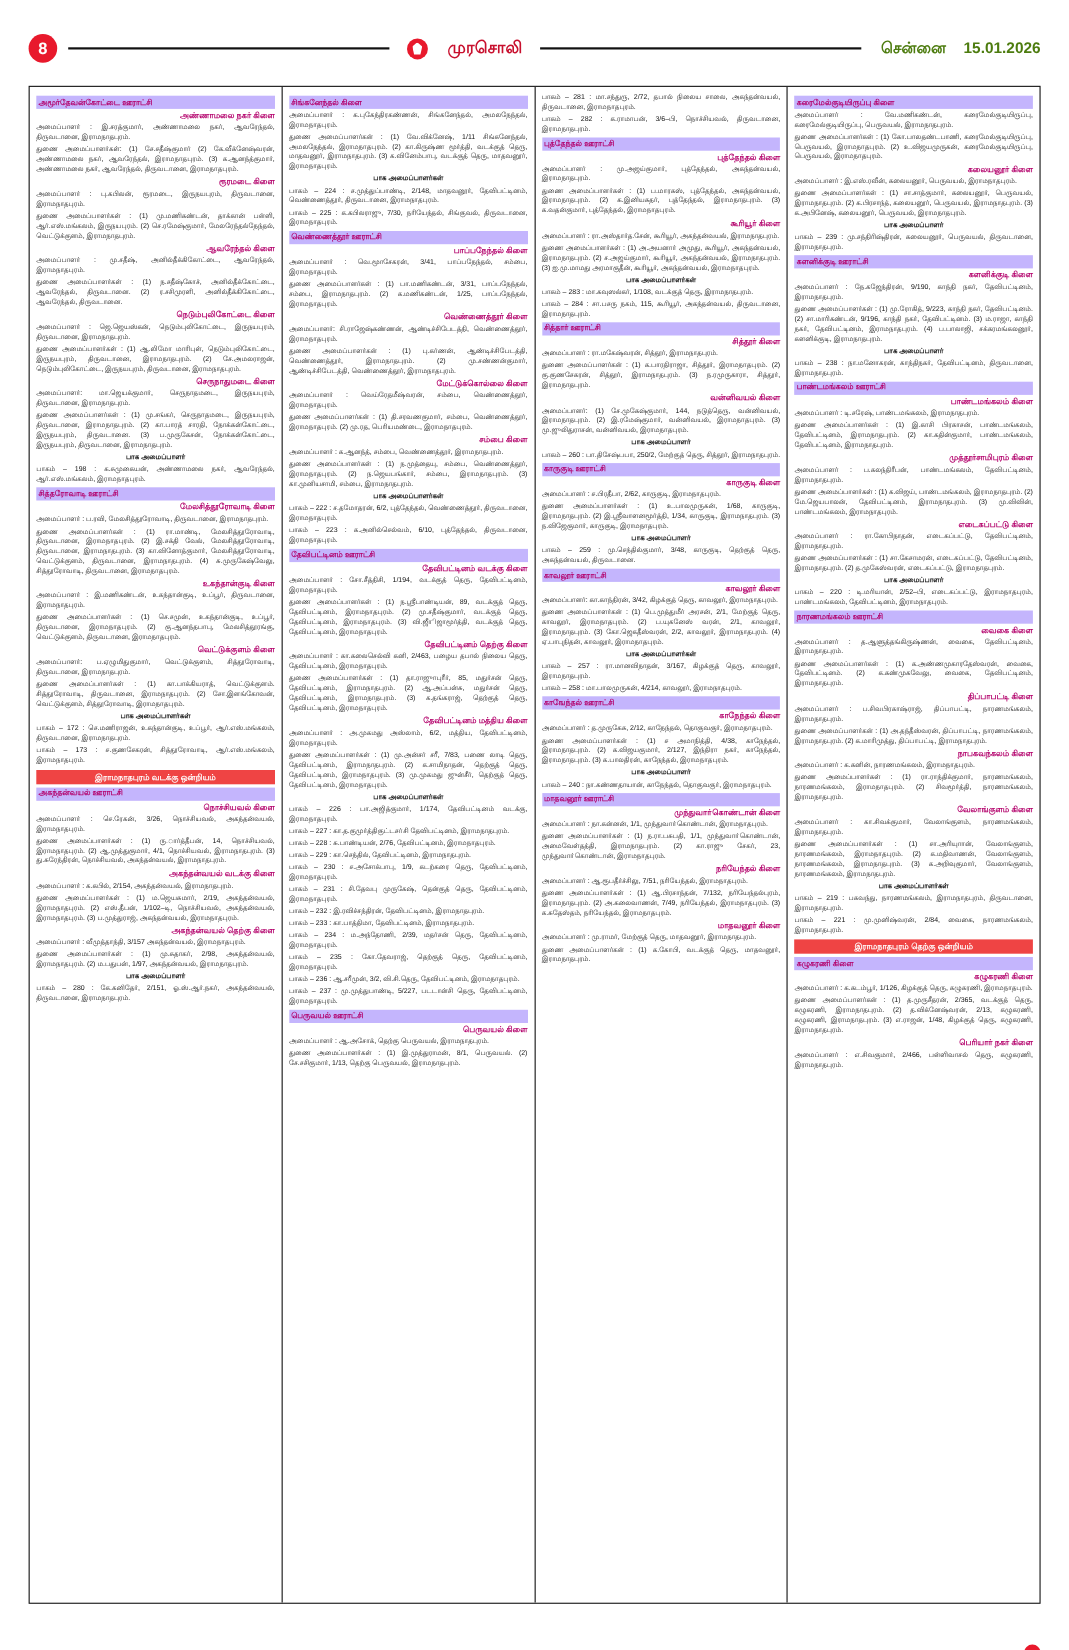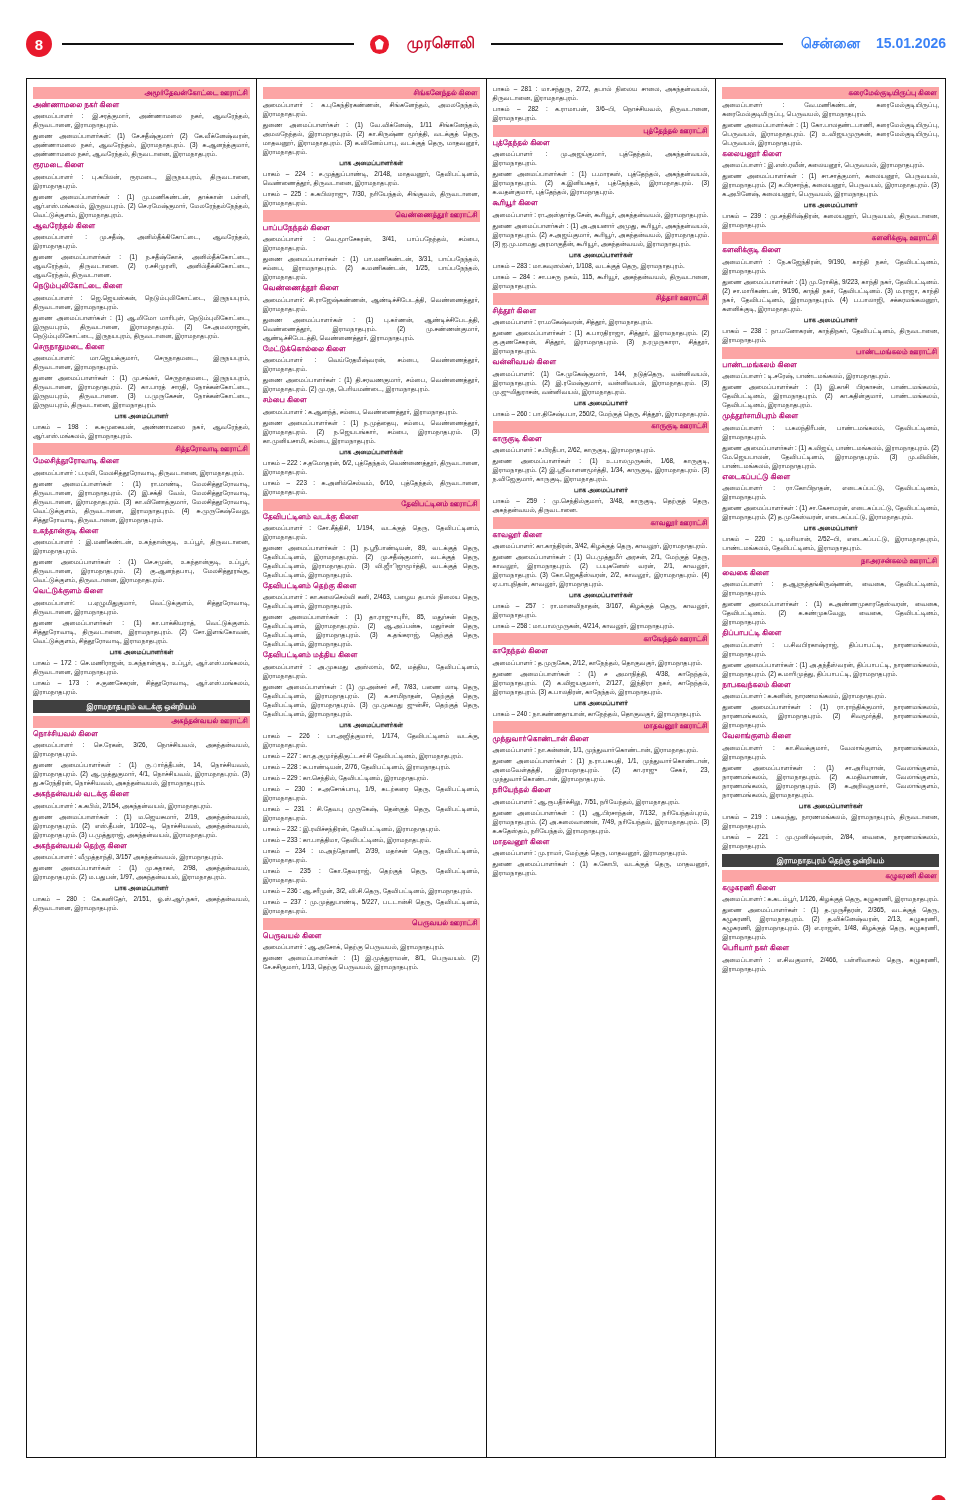--- a/index.html
+++ b/index.html
@@ -66,21 +66,21 @@
   .paper-name {
     font-size: 15px;
     font-weight: bold;
     color: #c8102e;
     letter-spacing: .2px;
   }
   .masthead-right {
     flex: 0 0 auto;
     font-size: 14px;
     font-weight: bold;
-    color: #3b82f6;
+    color: #4d7c0f;
     white-space: nowrap;
     padding-left: 8px;
   }
   .masthead-right .city { margin-right: 12px; }
 
   
   .content {
     margin: 8px 26px 0 26px;
     border: 1.5px solid #111;
     height: 1380px;
@@ -89,43 +89,42 @@
   }
   .col {
     flex: 1 1 0;
     padding: 5px 6px 4px 6px;
     overflow: hidden;
     border-right: 1px solid #111;
   }
   .col:last-child { border-right: none; }
 
   .hdr-pink {
-    background: #fca5a5;
+    background: #c4b5fd;
     color: #b3006b;
-    text-align: right;
+    text-align: left;
     font-size: 7.1px;
     font-weight: bold;
     padding: 1.5px 2px;
     margin: 3px 0 1px 0;
     line-height: 1.25;
-    font-family: Liberation Serif, serif;
   }
   .hdr-red-solid {
-    background: #404040;
+    background: #ef4444;
     color: #ffffff;
     text-align: center;
     font-size: 7.4px;
     font-weight: bold;
     padding: 2px 2px;
     margin: 4px 0 1px 0;
     line-height: 1.25;
   }
   .sub-title {
     color: #b3006b;
-    text-align: left;
+    text-align: right;
     font-size: 7.3px;
     font-weight: bold;
     margin: 1px 0 2px 0;
     line-height: 1.3;
   }
   .para {
     font-size: 6.35px;
     line-height: 1.42;
     text-align: justify;
     margin: 0 0 2px 0;
@@ -342,21 +341,21 @@
         <div class="para">அமைப்பாளர் : டி.சரேஷ், பாண்டமங்கலம், இராமநாதபுரம்.</div>
         <div class="para">துணை அமைப்பாளர்கள் : (1) இ.காசி பிரகாசன், பாண்டமங்கலம், தேவிபட்டினம், இராமநாதபுரம். (2) கா.கதின்குமார், பாண்டமங்கலம், தேவிபட்டினம், இராமநாதபுரம்.</div>
         <div class="sub-title">முத்தூர்சாமிபுரம் கிளை</div>
         <div class="para">அமைப்பாளர் : ப.கலந்திரீபன், பாண்டமங்கலம், தேவிபட்டினம், இராமநாதபுரம்.</div>
         <div class="para">துணை அமைப்பாளர்கள் : (1) க.விஜய், பாண்டமங்கலம், இராமநாதபுரம். (2) மே.ஜெயபாலன், தேவிபட்டினம், இராமநாதபுரம். (3) மு.விவின், பாண்டமங்கலம், இராமநாதபுரம்.</div>
         <div class="sub-title">எடைகப்பட்டு கிளை</div>
         <div class="para">அமைப்பாளர் : ரா.கோபிநாதன், எடைகப்பட்டு, தேவிபட்டினம், இராமநாதபுரம்.</div>
         <div class="para">துணை அமைப்பாளர்கள் : (1) சா.கேசாமரன், எடைகப்பட்டு, தேவிபட்டினம், இராமநாதபுரம். (2) த.முகேஸ்வரன், எடைகப்பட்டு, இராமநாதபுரம்.</div>
         <div class="center-line">பாக அமைப்பாளர்</div>
         <div class="para">பாகம் – 220 : டி.மரியான், 2/52–பி, எடைகப்பட்டு, இராமநாதபுரம், பாண்டமங்கலம், தேவிபட்டினம், இராமநாதபுரம்.</div>
-        <div class="hdr-pink">நாஅரசன்கலம் ஊராட்சி</div>
+        <div class="hdr-pink">நாரணமங்கலம் ஊராட்சி</div>
         <div class="sub-title">வைகை கிளை</div>
         <div class="para">அமைப்பாளர் : த.ஆளுத்தங்கிருஷ்ணன், வைகை, தேவிபட்டினம், இராமநாதபுரம்.</div>
         <div class="para">துணை அமைப்பாளர்கள் : (1) க.அண்ணமுகாரதேஸ்வரன், வைகை, தேவிபட்டினம். (2) க.கண்முகவேலு, வைகை, தேவிபட்டினம், இராமநாதபுரம்.</div>
         <div class="sub-title">திப்பாபட்டி கிளை</div>
         <div class="para">அமைப்பாளர் : ப.சிவபிரகாஷ்ராஜ், திப்பாபட்டி, நாரணமங்கலம், இராமநாதபுரம்.</div>
         <div class="para">துணை அமைப்பாளர்கள் : (1) அ.தந்தீஸ்வரன், திப்பாபட்டி, நாரணமங்கலம், இராமநாதபுரம். (2) க.மாரிமுத்து, திப்பாபட்டி, இராமநாதபுரம்.</div>
         <div class="sub-title">நாபகவந்கலம் கிளை</div>
         <div class="para">அமைப்பாளர் : க.கனின், நாரணமங்கலம், இராமநாதபுரம்.</div>
         <div class="para">துணை அமைப்பாளர்கள் : (1) ரா.ராந்திக்குமார், நாரணமங்கலம், நாரணமங்கலம், இராமநாதபுரம். (2) சிவமூர்த்தி, நாரணமங்கலம், இராமநாதபுரம்.</div>
         <div class="sub-title">வேலாங்குளம் கிளை</div>

